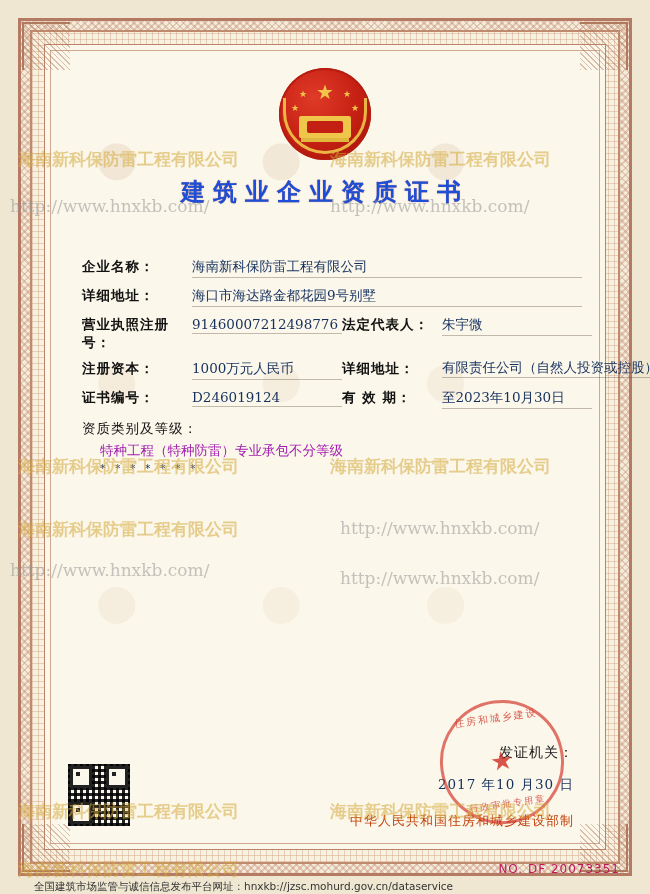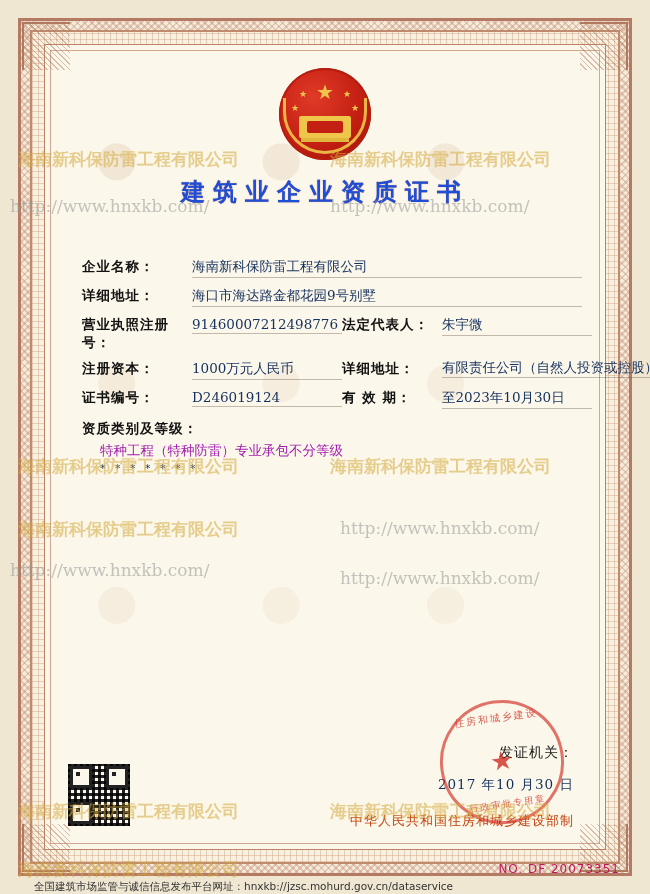--- a/index.html
+++ b/index.html
@@ -127,21 +127,21 @@
     padding-bottom:1px;color:#15305e;font-size:13.5px;
     font-family:"DejaVu Serif","Liberation Serif",serif;
   }
   .frow.pair .fvalue{flex:0 0 auto;min-width:150px;}
   .half-left{display:flex;flex:1 1 0;align-items:flex-start;}
   .half-right{display:flex;flex:1 1 0;align-items:flex-start;}
   .half-right .flabel{width:100px;}
   .two-line{line-height:1.15;}
   .qual-block{margin-top:10px;}
   .qual-label{
-    font-family:"DejaVu Serif","Liberation Serif",serif;font-weight:bold;
+    font-family:"DejaVu Serif","Liberation Serif",serif;font-weight:normal;
     letter-spacing:1px;color:#111;margin-bottom:4px;
   }
   .qual-value{
     color:#a21caf;font-family:"DejaVu Serif","Liberation Serif",serif;
     padding-left:18px;font-size:13.5px;
   }
   .qual-stars{padding-left:18px;color:#15305e;letter-spacing:3px;font-size:11px;margin-top:2px;}
 
   
   .issuer{

